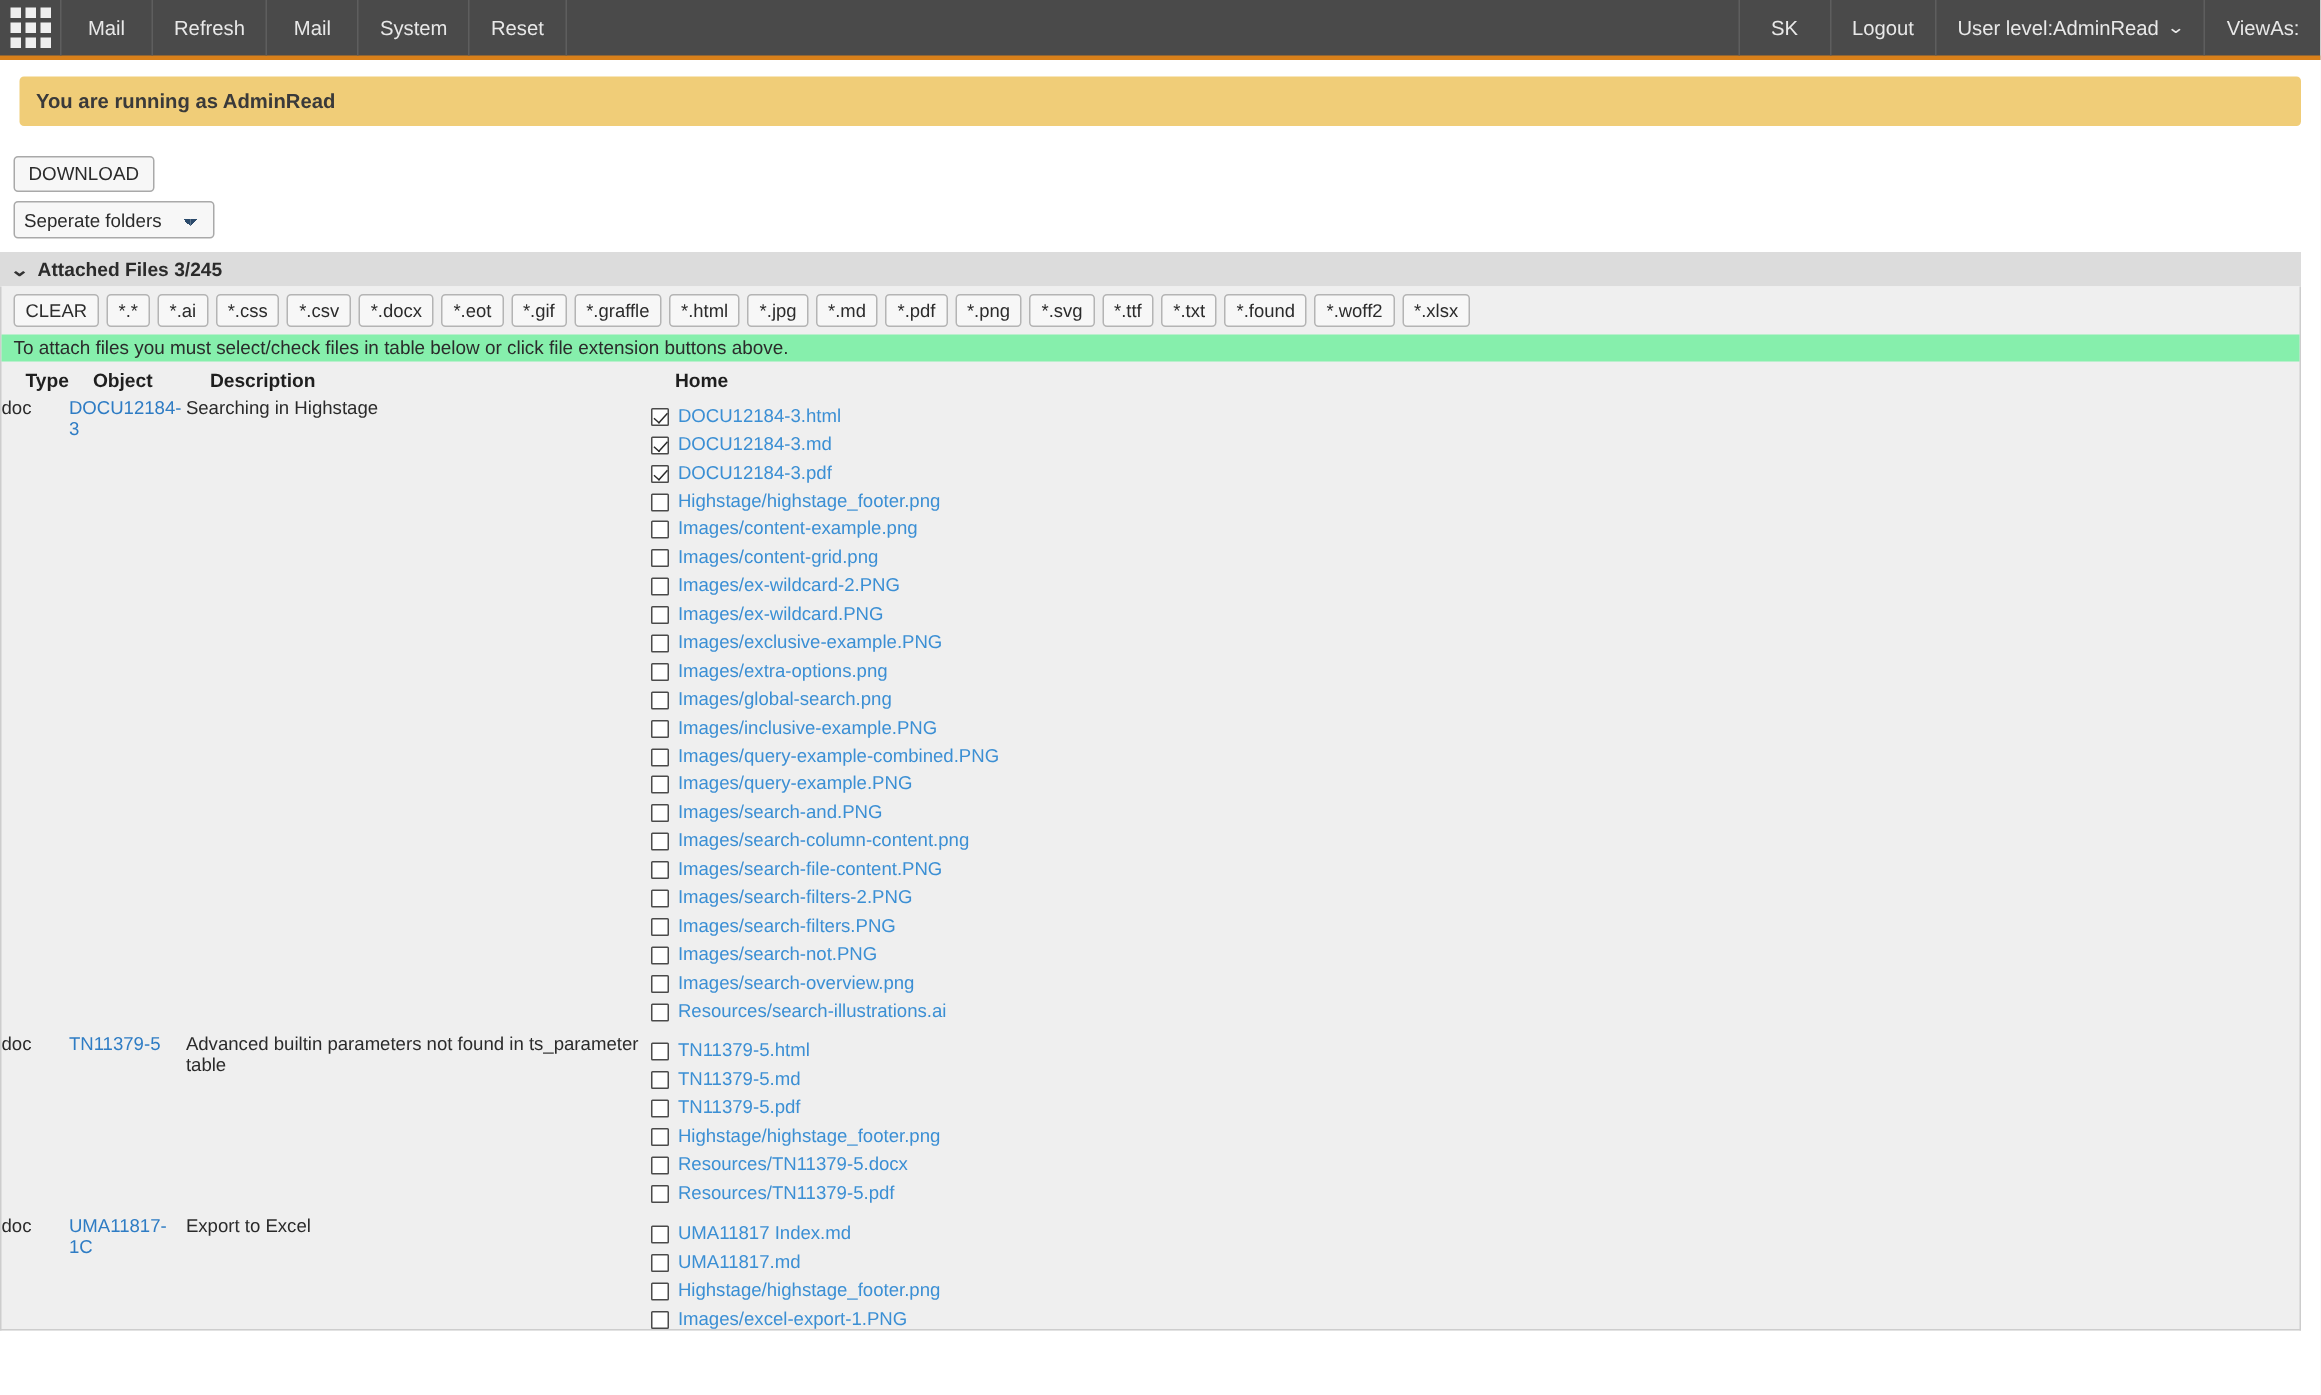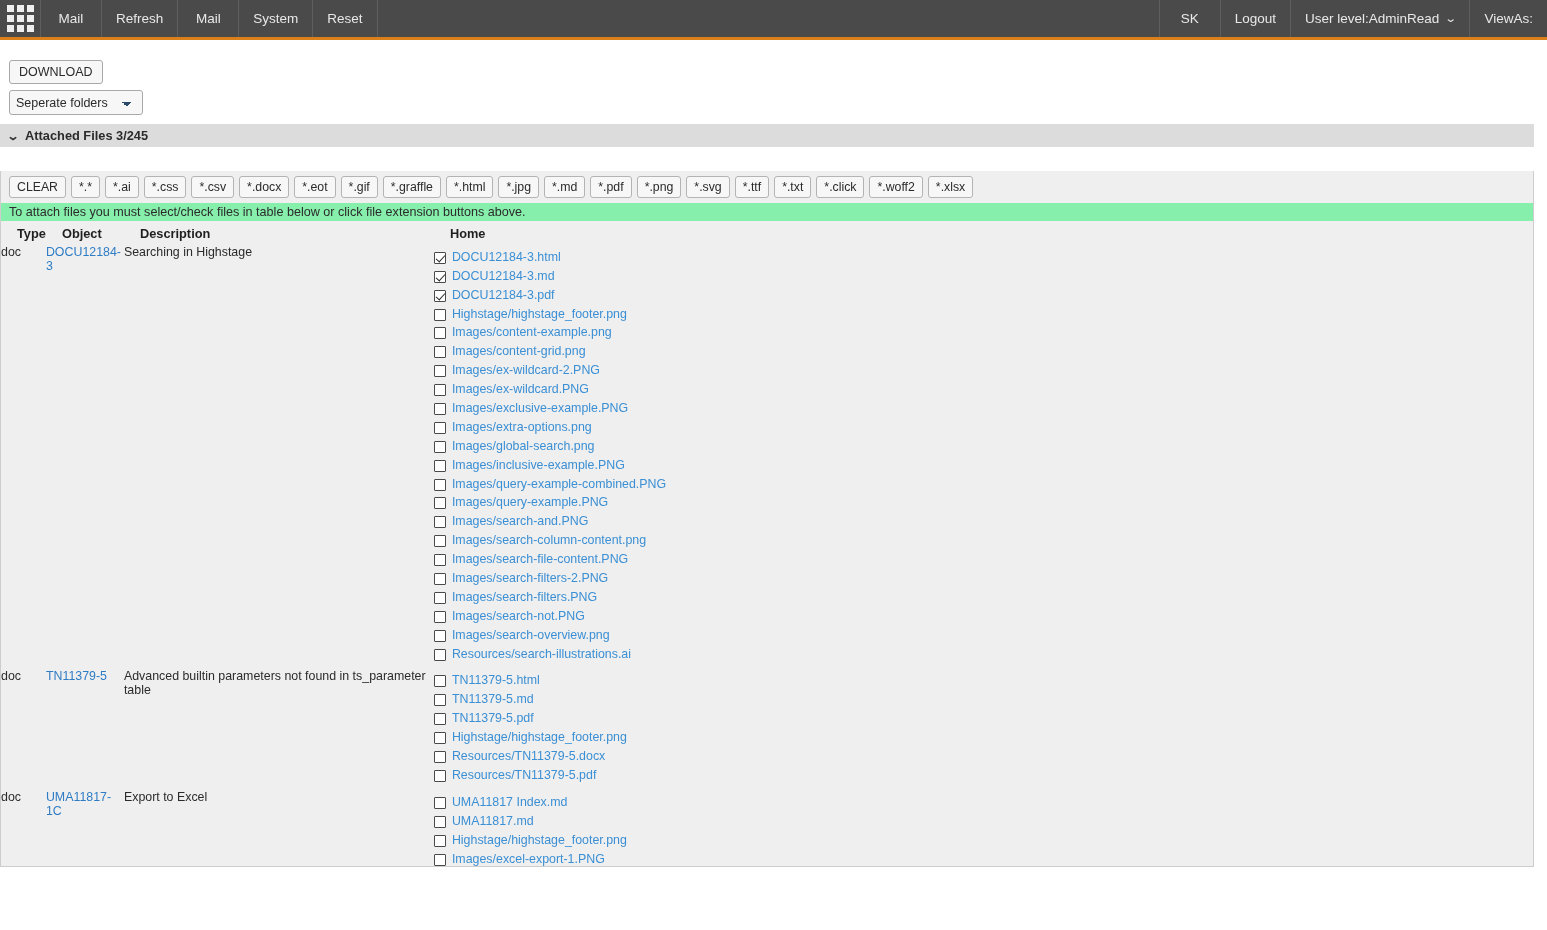--- a/index.html
+++ b/index.html
@@ -135,21 +135,20 @@
     border: 1px solid #cdcdcd;
     border-top: none;
     background: #efefef;
   }
 
   .ext-row {
     display: flex;
     flex-wrap: wrap;
     gap: 5px;
     padding: 5px 0 5px 8px;
-    margin-top: 24px;
   }
   .ext-btn {
     background: #f7f7f7;
     border: 1px solid #b4b4b4;
     border-radius: 3px;
     font-size: 12.3px;
     color: #2b2b2b;
     padding: 3px 7px;
     cursor: pointer;
     font-family: "Liberation Sans", sans-serif;
@@ -257,20 +256,21 @@
     <div class="nav-item">
       <span>User level:AdminRead</span>
       <span class="chev">⌄</span>
     </div>
     <div class="nav-item">ViewAs:</div>
   </div>
 </div>
 
 <div class="page-wrap">
 
+  <div class="alert-bar">You are running as AdminRead</div>
 
 
   <div class="controls">
     <button class="btn-download">DOWNLOAD</button>
     <select class="folder-select">
       <option>Seperate folders</option>
     </select>
   </div>
 
   <div class="section-head">
@@ -291,21 +291,21 @@
       <button class="ext-btn">*.gif</button>
       <button class="ext-btn">*.graffle</button>
       <button class="ext-btn">*.html</button>
       <button class="ext-btn">*.jpg</button>
       <button class="ext-btn">*.md</button>
       <button class="ext-btn">*.pdf</button>
       <button class="ext-btn">*.png</button>
       <button class="ext-btn">*.svg</button>
       <button class="ext-btn">*.ttf</button>
       <button class="ext-btn">*.txt</button>
-      <button class="ext-btn">*.click</button>
+      <button class="ext-btn">*.found</button>
       <button class="ext-btn">*.woff2</button>
       <button class="ext-btn">*.xlsx</button>
     </div>
 
     <div class="hint-bar">To attach files you must select/check files in table below or click file extension buttons above.</div>
 
     <table class="files-table">
       <thead>
         <tr>
           <th class="col-type">Type</th>

